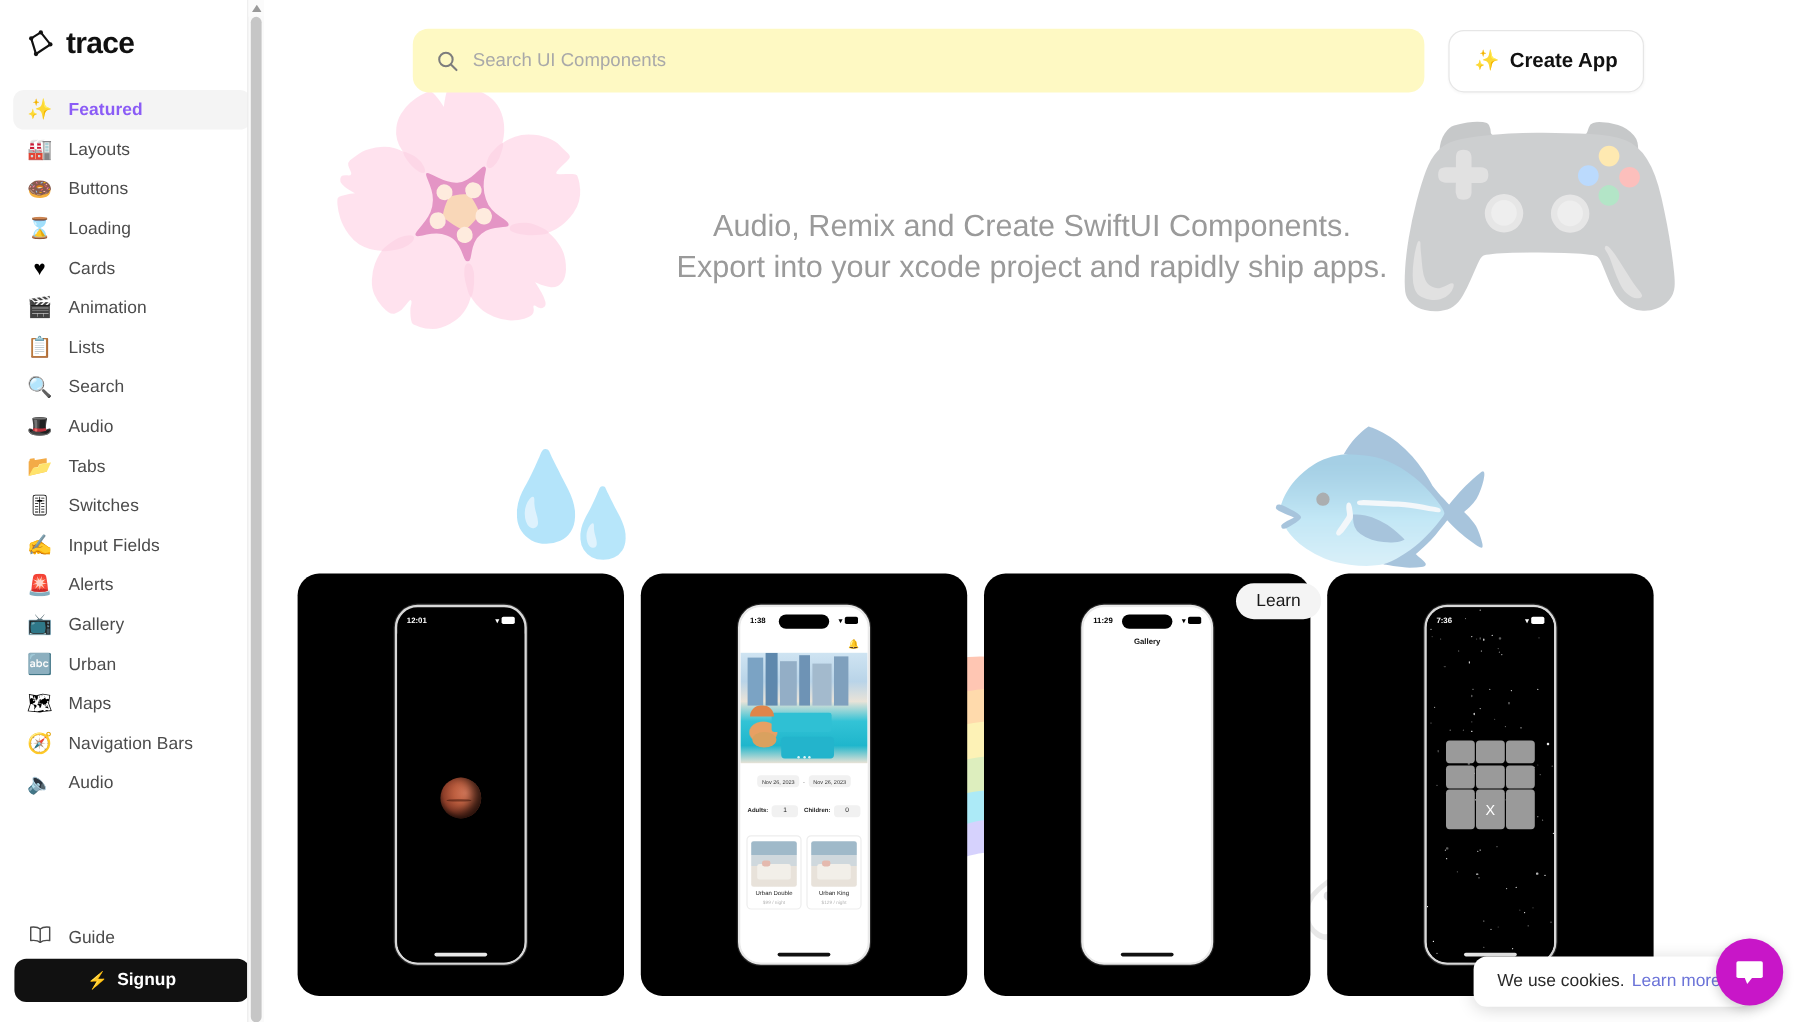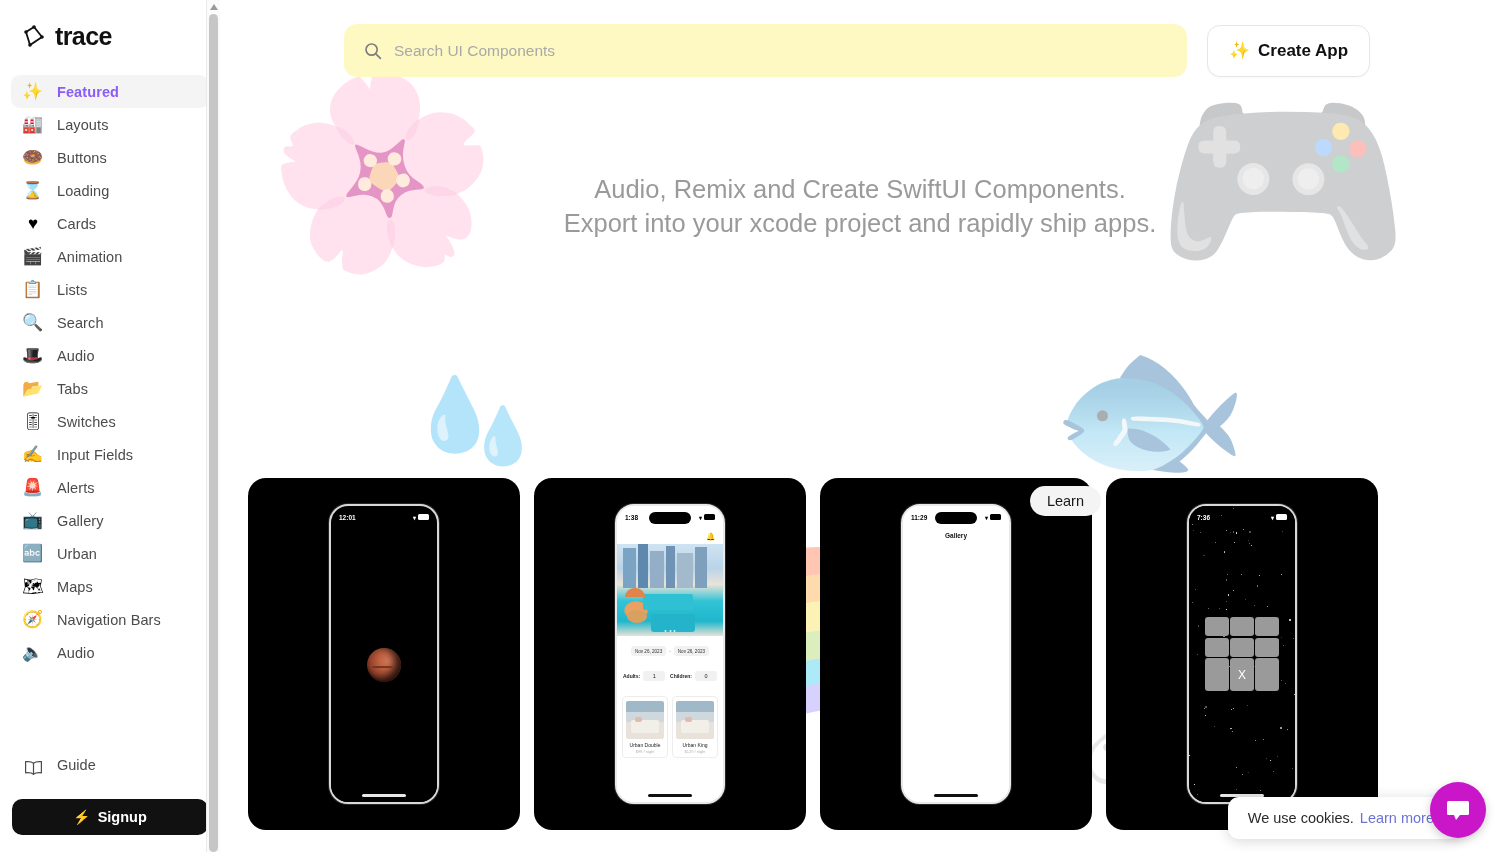--- a/index.html
+++ b/index.html
@@ -40,21 +40,21 @@
     width: 22px; height: 22px;
     display: flex; align-items: center; justify-content: center;
     font-size: 17px; line-height: 1;
     flex: 0 0 22px;
   }
   .nav-label { font-size: 14.5px; color: #4b4b4b; letter-spacing: 0.1px; }
   .nav-item.active .nav-label { color: #8b5cf6; font-weight: 600; }
 
   .sidebar-bottom { margin-top: auto; padding-bottom: 17px; }
   .guide-row {
-    display: flex; align-items: flex-start; gap: 13px;
+    display: flex; align-items: flex-end; gap: 13px;
     height: 33px; padding: 0 11px; cursor: pointer; margin-bottom: 9px;
   }
   .guide-icon { width: 22px; height: 22px; display:flex; align-items:center; justify-content:center; flex:0 0 22px;}
   .guide-label { font-size: 14.5px; color: #4b4b4b; }
   .signup-btn {
     display: flex; align-items: center; justify-content: center; gap: 7px;
     height: 36px; border-radius: 10px;
     background: #111111; color: #ffffff;
     font-size: 14.5px; font-weight: 700; cursor: pointer;
     margin: 0 1px;

